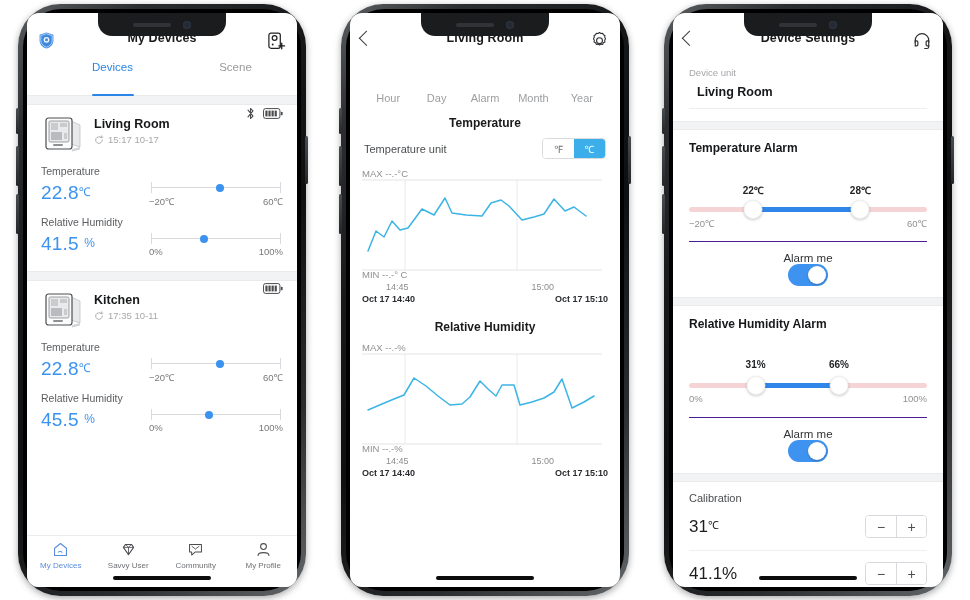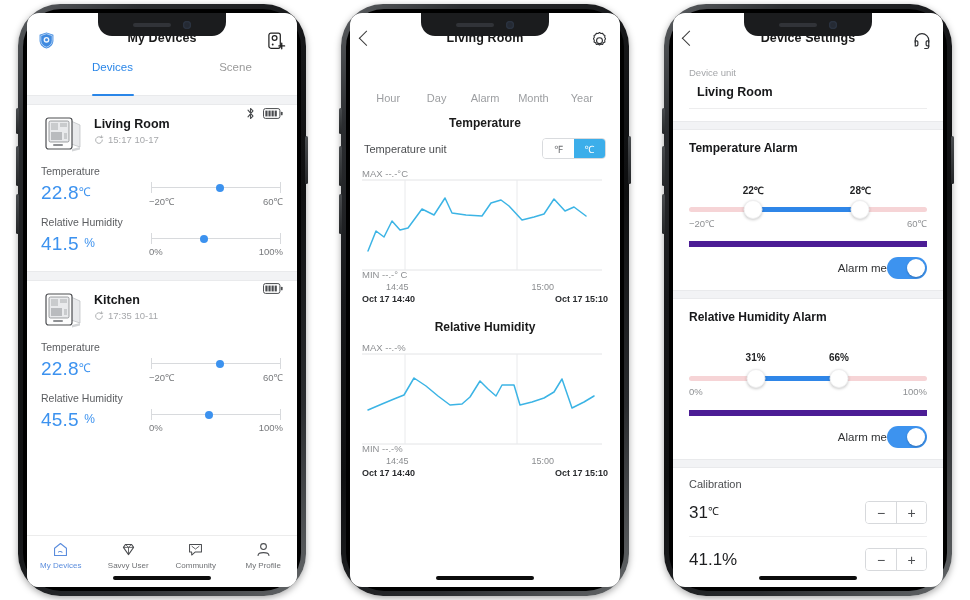--- a/index.html
+++ b/index.html
@@ -112,21 +112,21 @@
   .field .flbl { font-size: 9.5px; color: #a4a6a9; }
   .field .fval { font-size: 12.5px; font-weight: 700; color: #17181a; padding: 7px 0 9px 8px; border-bottom: 1px solid #ededee; }
   .sect-title { font-size: 12px; font-weight: 700; color: #17181a; padding: 11px 16px 0; }
   .rslider { position: relative; height: 46px; margin: 32px 16px 0; }
   .rslider .rtrack { position: absolute; top: 20px; left: 0; right: 0; height: 5px; border-radius: 3px; background: #f6d4d6; }
   .rslider .rfill { position: absolute; top: 20px; height: 5px; background: #2f86e8; }
   .rslider .rknob { position: absolute; top: 13px; width: 19px; height: 19px; border-radius: 50%; background: #fff; border: 1px solid #efeff0; box-shadow: 0 1px 3px rgba(0,0,0,.22); transform: translateX(-50%); }
   .rslider .rval { position: absolute; top: -4px; font-size: 10px; font-weight: 700; color: #1f2022; transform: translateX(-50%); white-space: nowrap; }
   .rslider .rend { position: absolute; top: 30px; font-size: 9.5px; color: #8e9093; }
   .rslider .rend.l { left: 0; } .rslider .rend.r { right: 0; }
-  .rowline { display: flex; align-items: center; justify-content: flex-end; margin: 8px 16px 0; padding: 10px 0 11px; border-top: 6px solid #4c1d95; }
+  .rowline { display: flex; align-items: center; justify-content: flex-end; margin: 8px 16px 0; padding: 10px 0 11px; border-top: 1px solid #4c1d95; flex-direction: column; }
   .rowline .rl { font-size: 11.5px; color: #303234; }
   .toggle { width: 40px; height: 22px; border-radius: 12px; background: #3d93ef; position: relative; }
   .toggle::after { content:""; position: absolute; right: 2px; top: 2px; width: 18px; height: 18px; border-radius: 50%; background: #fff; box-shadow: 0 1px 2px rgba(0,0,0,.25); }
   .band { height: 9px; background: #f2f3f5; border-top: 1px solid #e9eaec; border-bottom: 1px solid #e9eaec; }
   .calrow { display: flex; align-items: center; justify-content: space-between; margin: 0 16px; padding: 11px 0 12px; }
   .calrow + .calrow { border-top: 1px solid #efeff0; }
   .calrow .cv { font-size: 17px; color: #1d1e20; }
   .calrow .cv .u { font-size: 11px; vertical-align: 3px; }
   .stepper { display: flex; border: 1px solid #d7d9dc; border-radius: 4px; overflow: hidden; height: 23px; }
   .stepper div { width: 30px; display: flex; align-items: center; justify-content: center; font-size: 14px; color: #4c4e51; background: #fff; }

